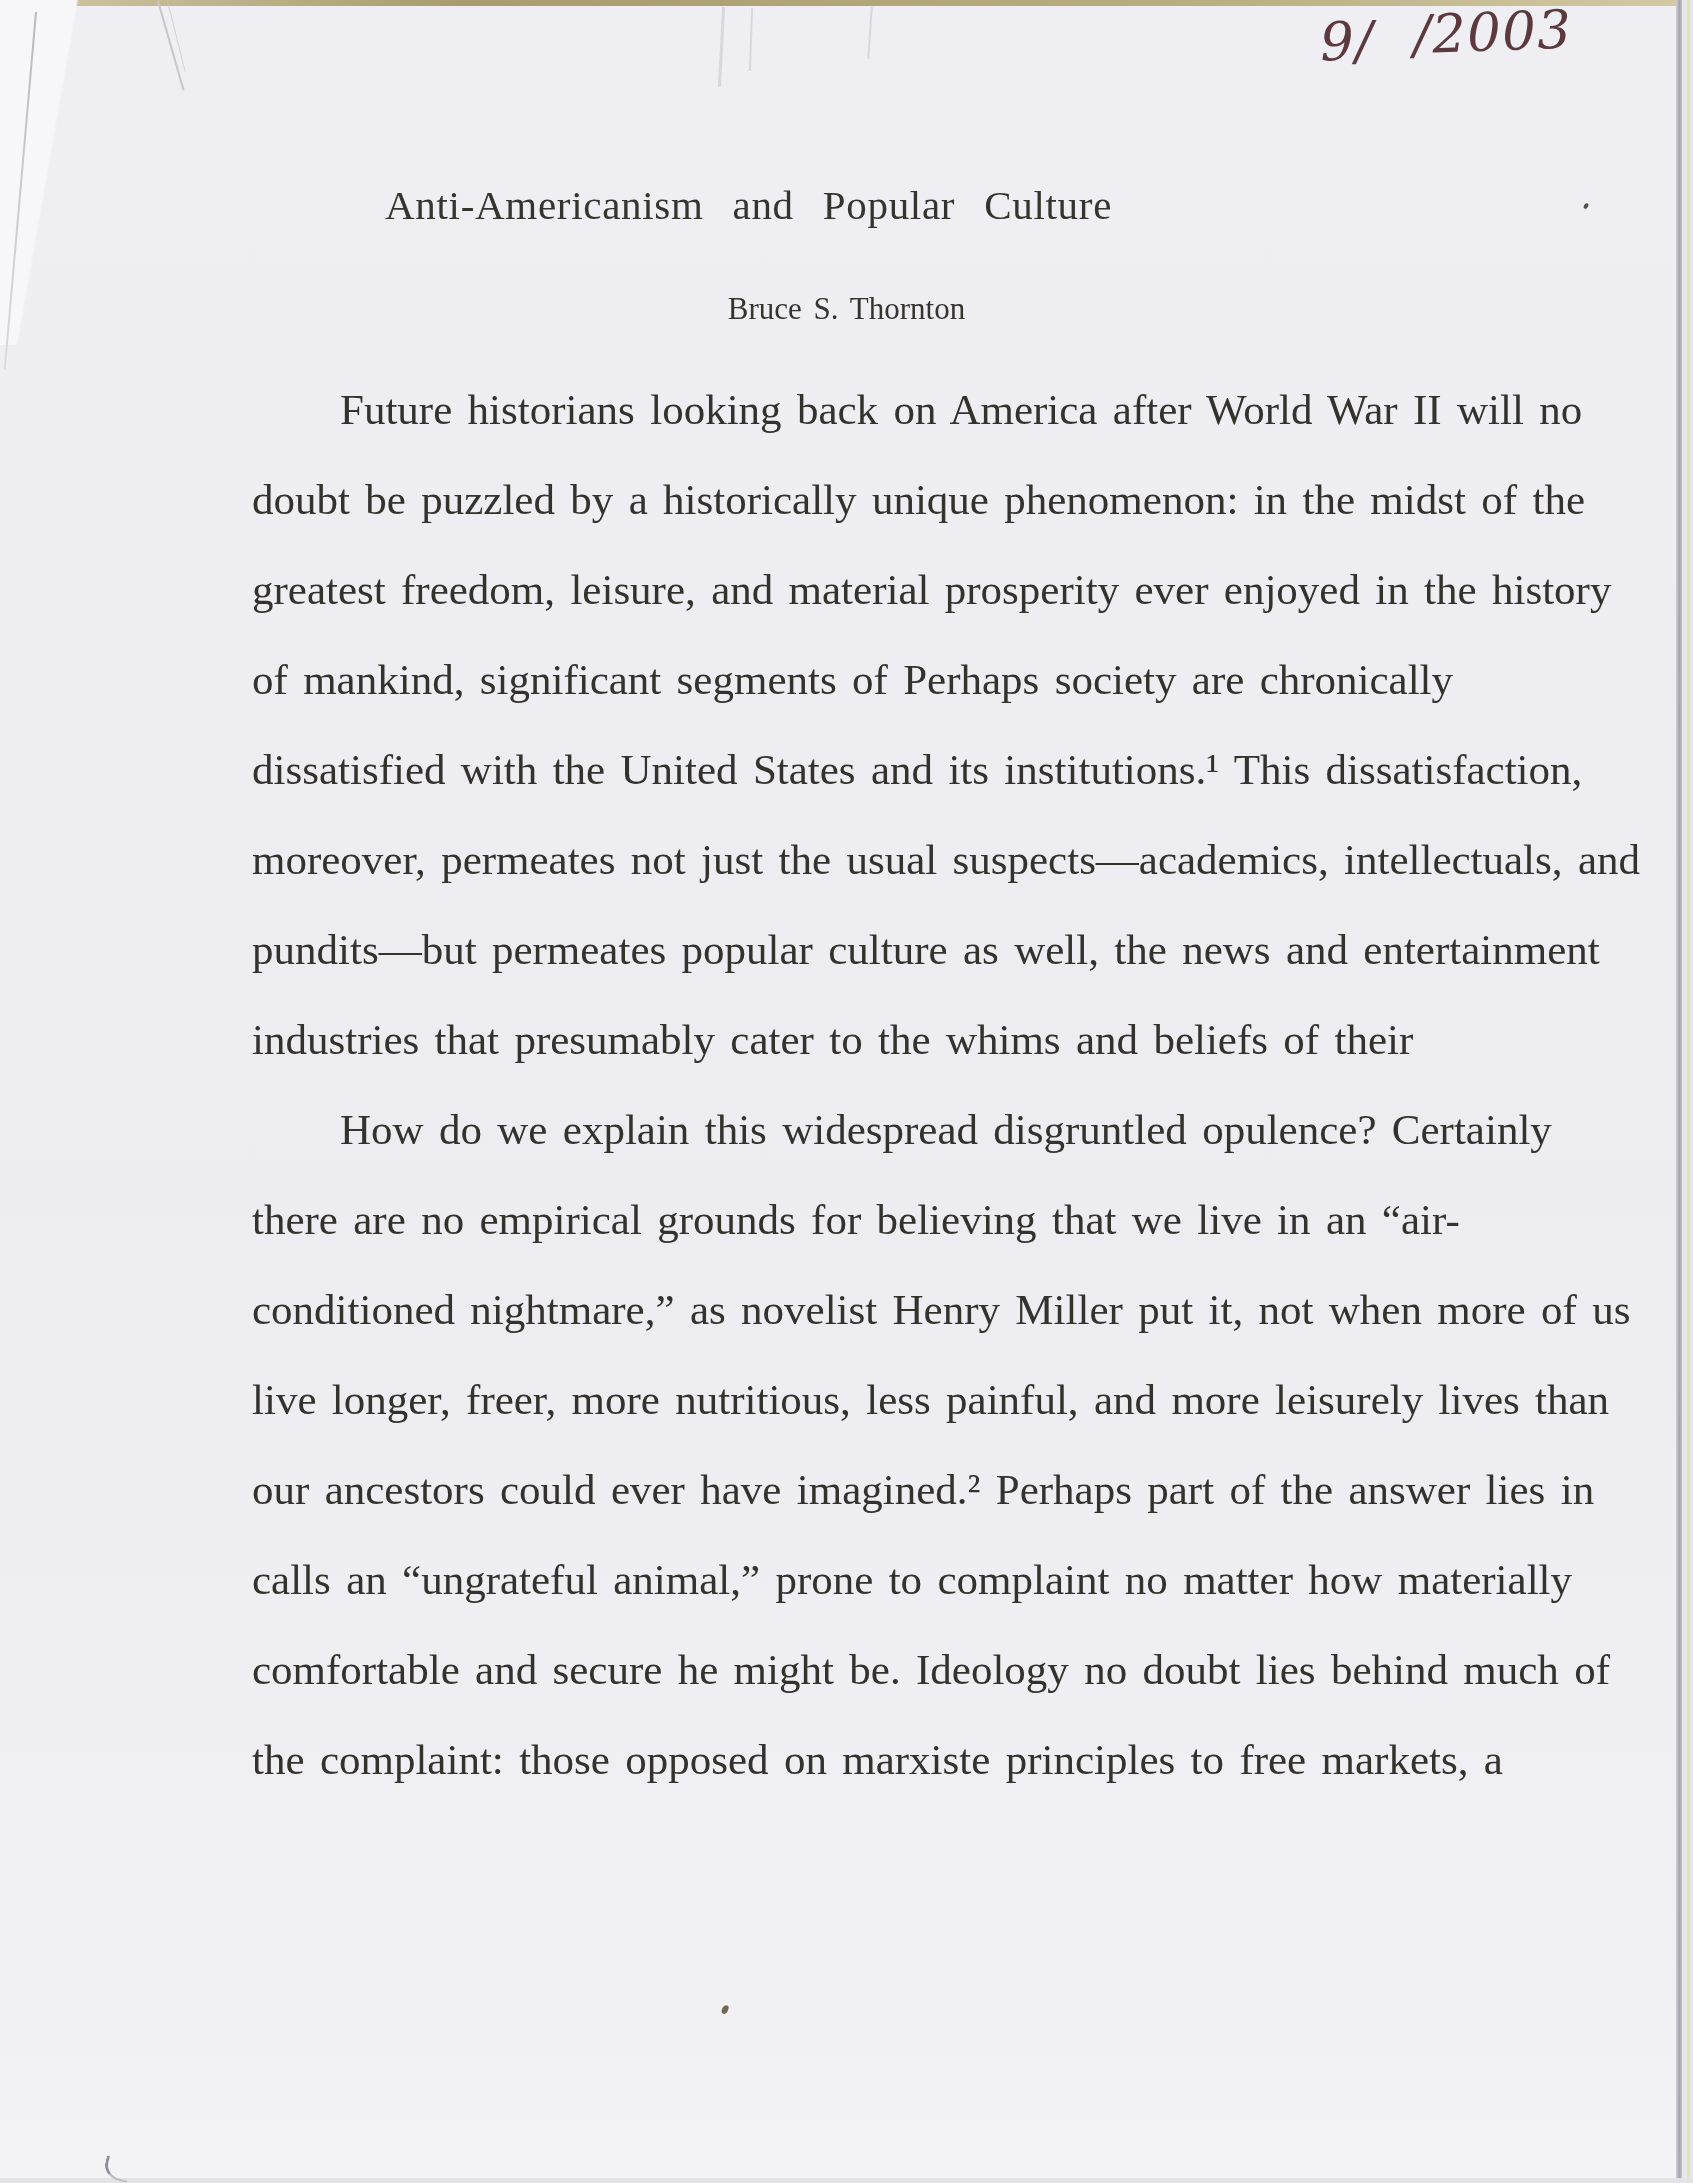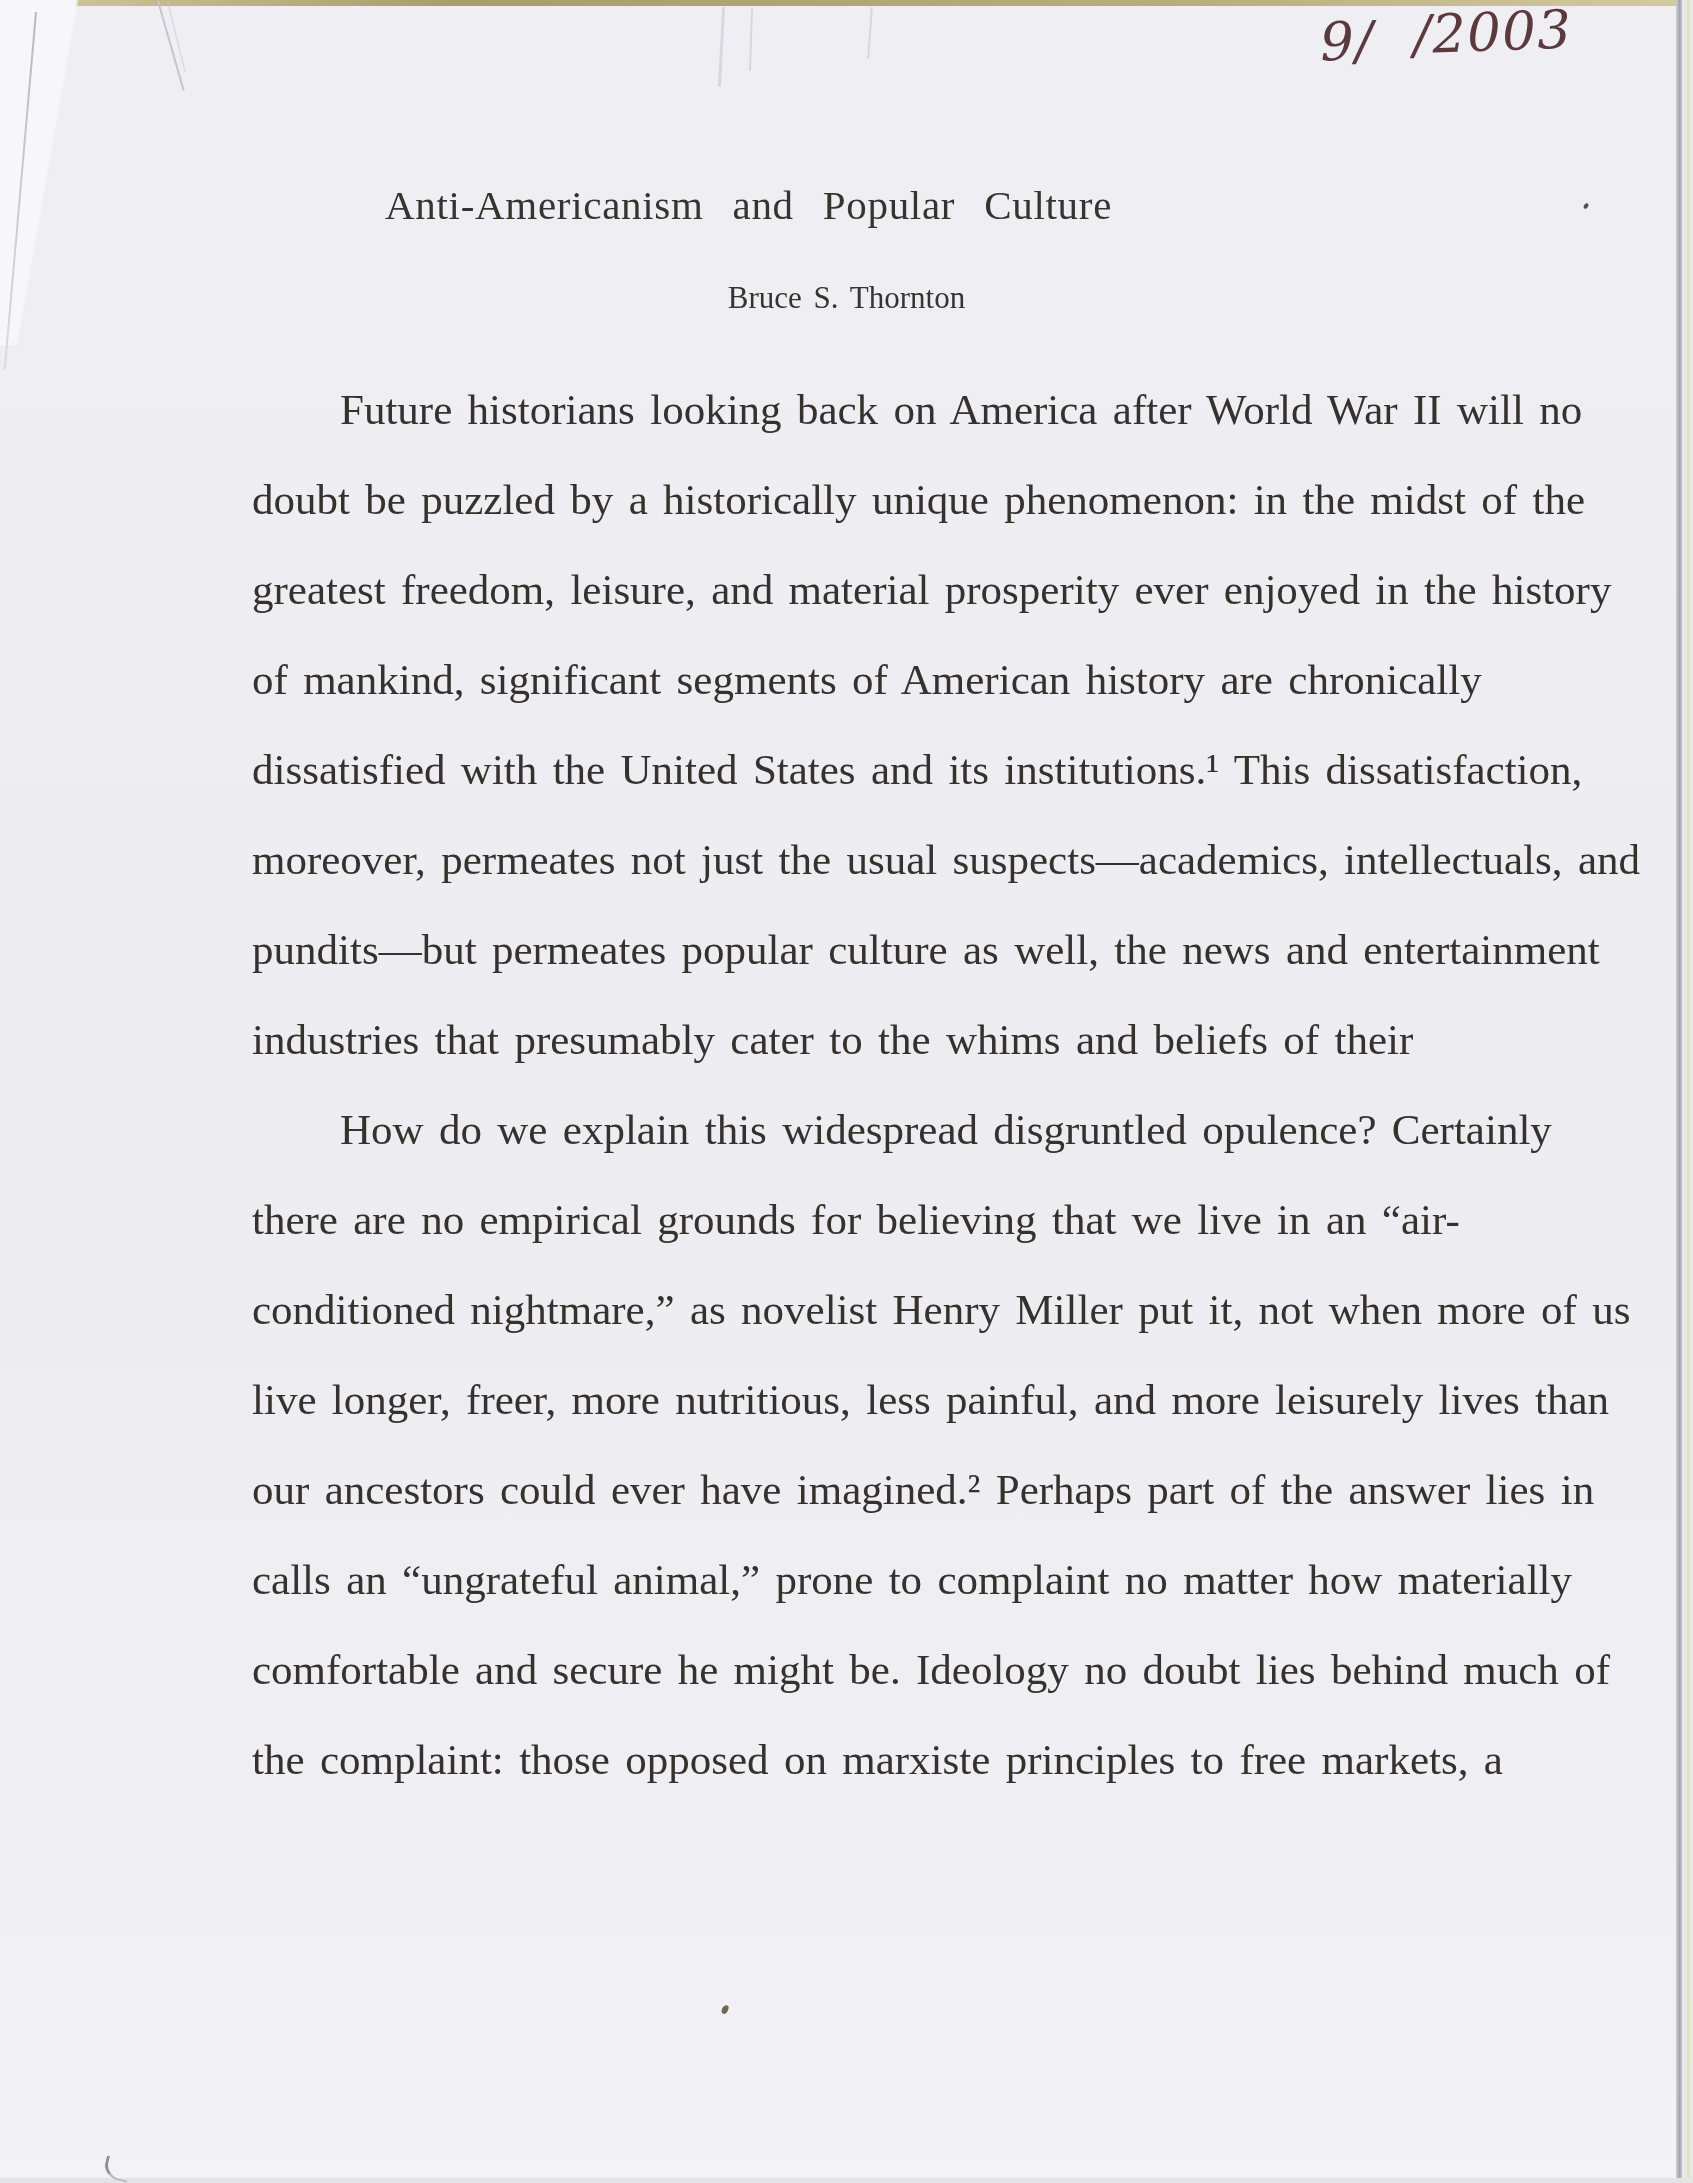--- a/index.html
+++ b/index.html
@@ -55,21 +55,21 @@
   }
   .handwriting .hw2{margin-left:39px;position:relative;top:-4px;}
 
   
   .title{
     position:absolute;top:181px;left:0;width:1497px;margin:0;
     text-align:center;font-weight:normal;
     font-size:41px;color:#35342f;word-spacing:18px;letter-spacing:0.7px;
   }
   .author{
-    position:absolute;top:280px;left:0;width:1693px;
+    position:absolute;top:291px;left:0;width:1693px;
     text-align:center;font-size:31px;color:#35342f;word-spacing:4px;
   }
   .body-text{
     position:absolute;top:365px;left:236px;width:1335px;
     font-size:43px;color:#33322d;word-spacing:4.6px;margin-left:16px;
   }
   .line{line-height:90px;height:90px;white-space:nowrap;}
   .para .line:first-child{padding-left:88px;}
 </style>
 </head>
@@ -97,21 +97,21 @@
 
   <h1 class="title">Anti-Americanism  and  Popular  Culture</h1>
 
   <div class="author">Bruce S. Thornton</div>
 
   <div class="body-text">
     <div class="para">
         <div class="line">Future historians looking back on America after World War II will no</div>
         <div class="line">doubt be puzzled by a historically unique phenomenon: in the midst of the</div>
         <div class="line">greatest freedom, leisure, and material prosperity ever enjoyed in the history</div>
-        <div class="line">of mankind, significant segments of American history are chronically</div>
+        <div class="line">of mankind, significant segments of Perhaps society are chronically</div>
         <div class="line">dissatisfied with the United States and its institutions.¹ This dissatisfaction,</div>
         <div class="line">moreover, permeates not just the usual suspects—academics, intellectuals, and</div>
         <div class="line">pundits—but permeates popular culture as well, the news and entertainment</div>
         <div class="line">industries that presumably cater to the whims and beliefs of their</div>
       </div>
     <div class="para">
         <div class="line">How do we explain this widespread disgruntled opulence? Certainly</div>
         <div class="line">there are no empirical grounds for believing that we live in an “air-</div>
         <div class="line">conditioned nightmare,” as novelist Henry Miller put it, not when more of us</div>
         <div class="line">live longer, freer, more nutritious, less painful, and more leisurely lives than</div>

